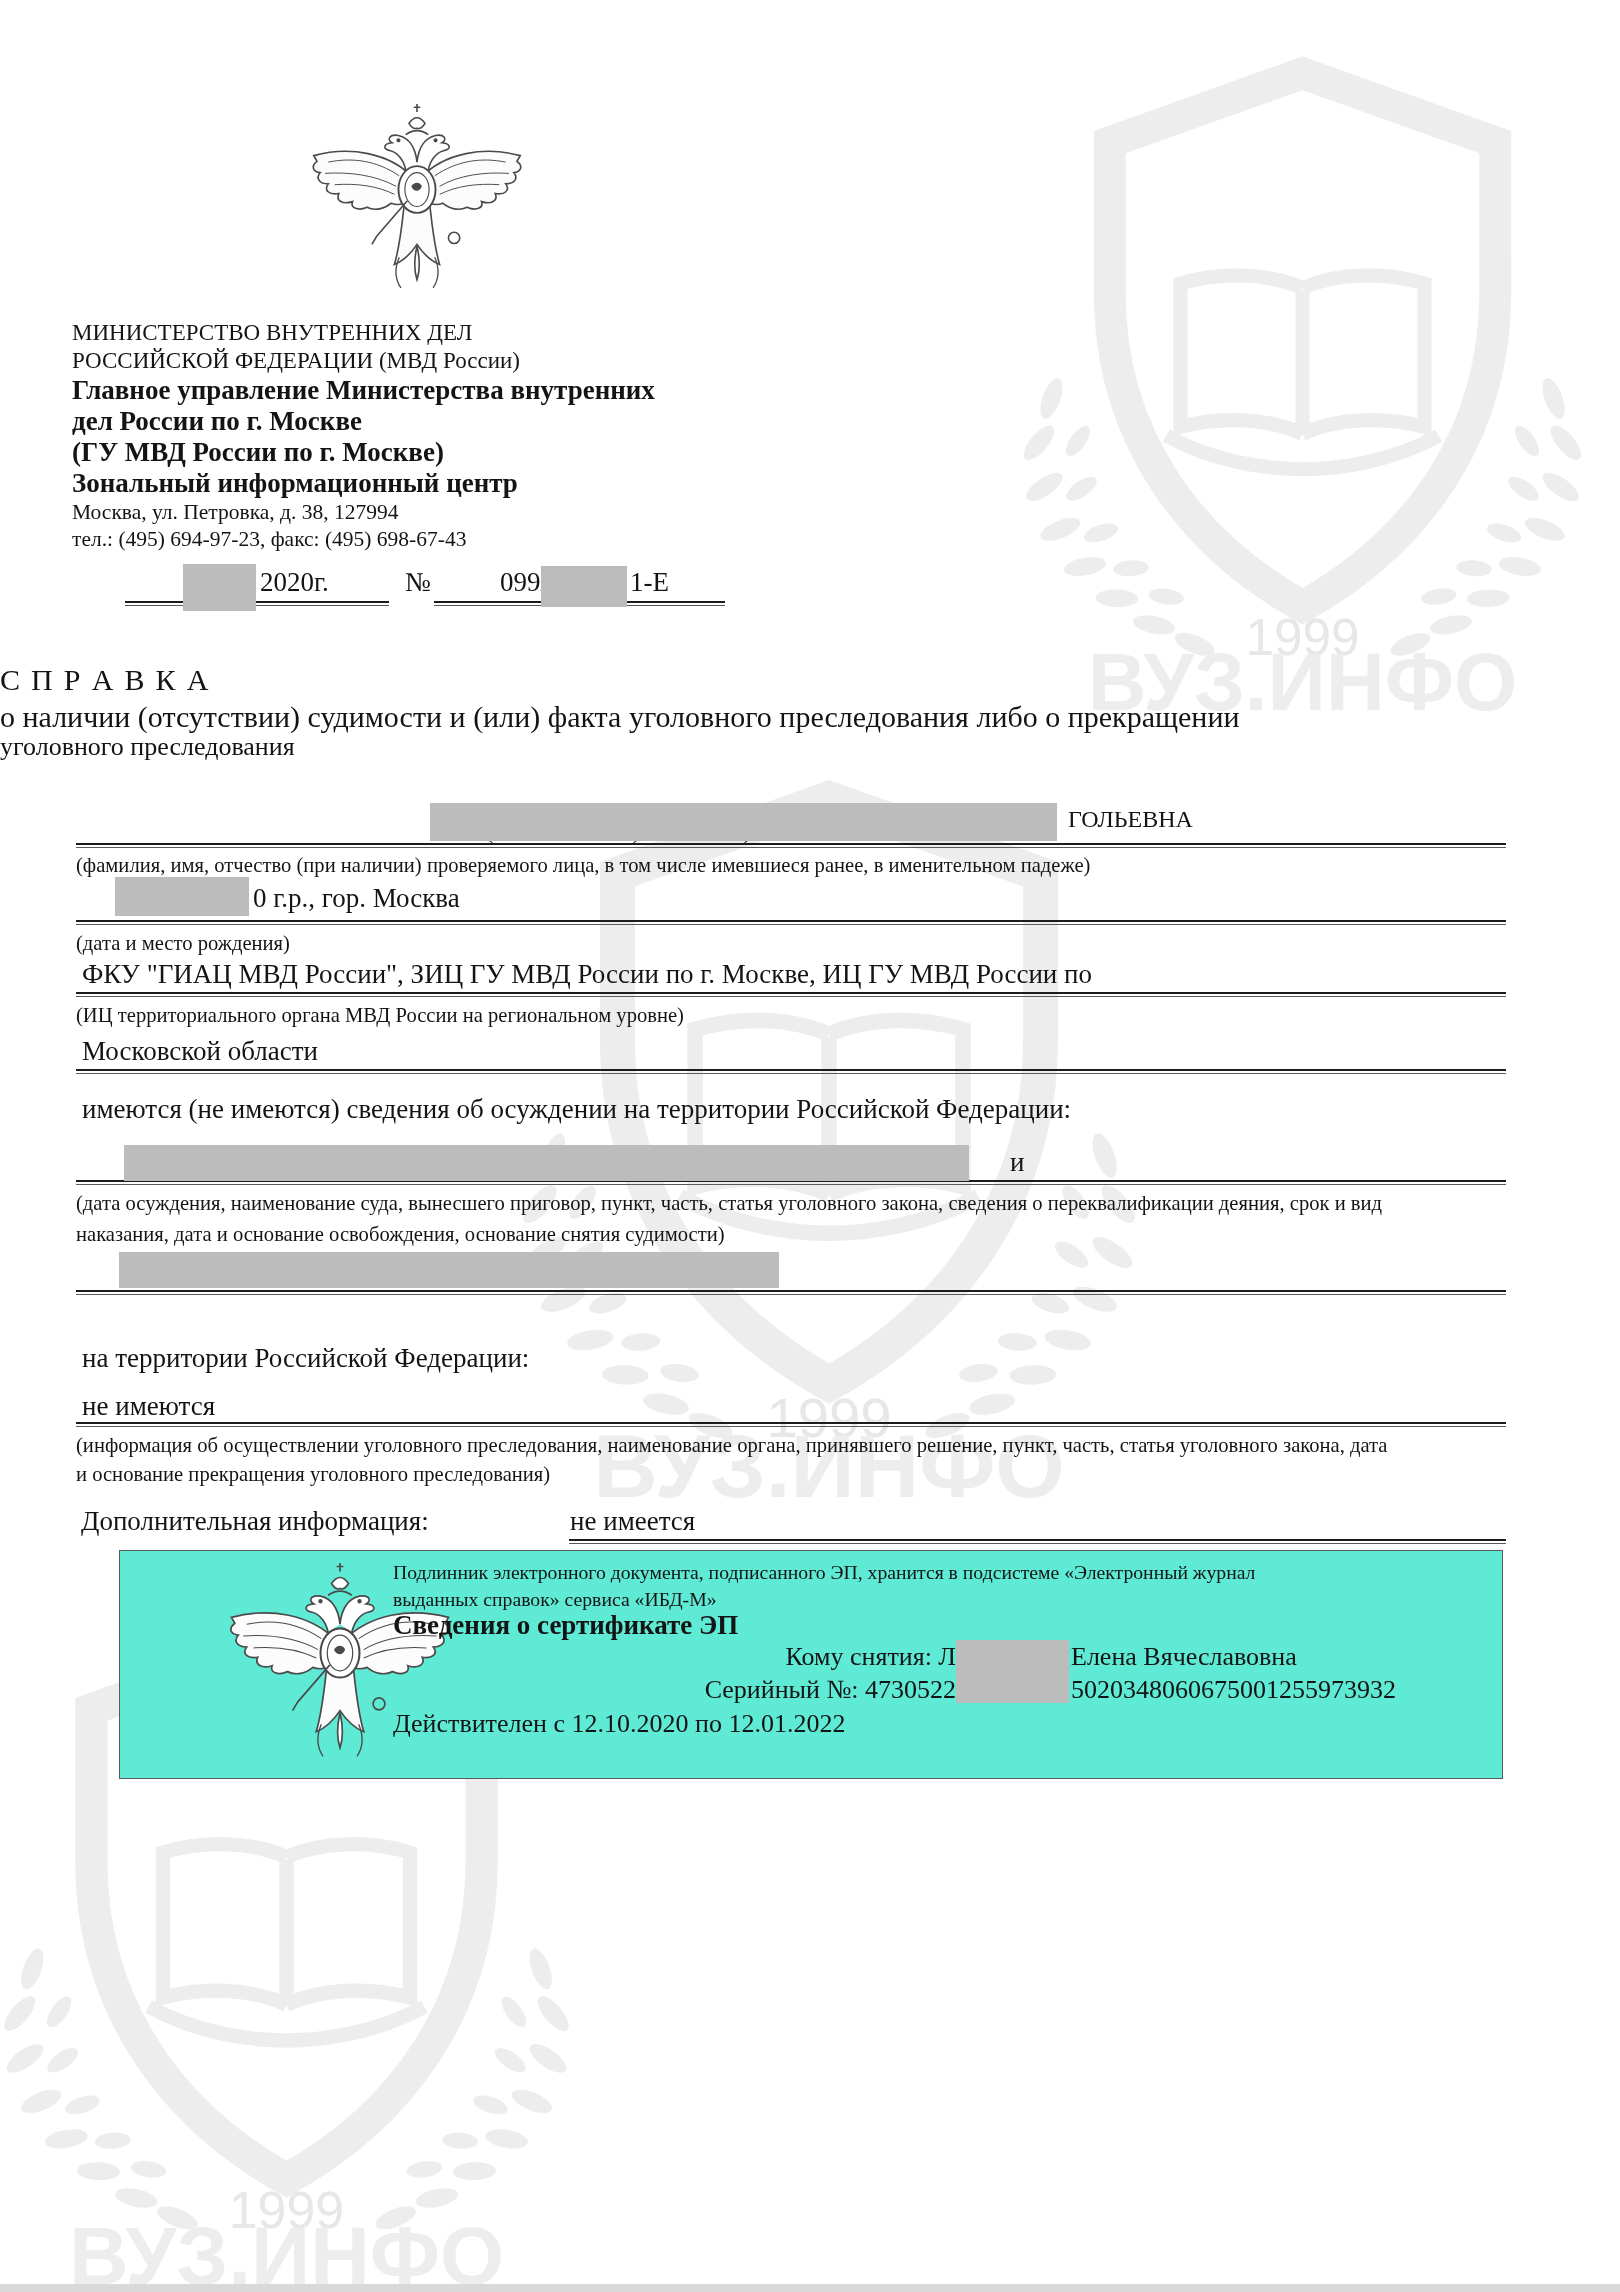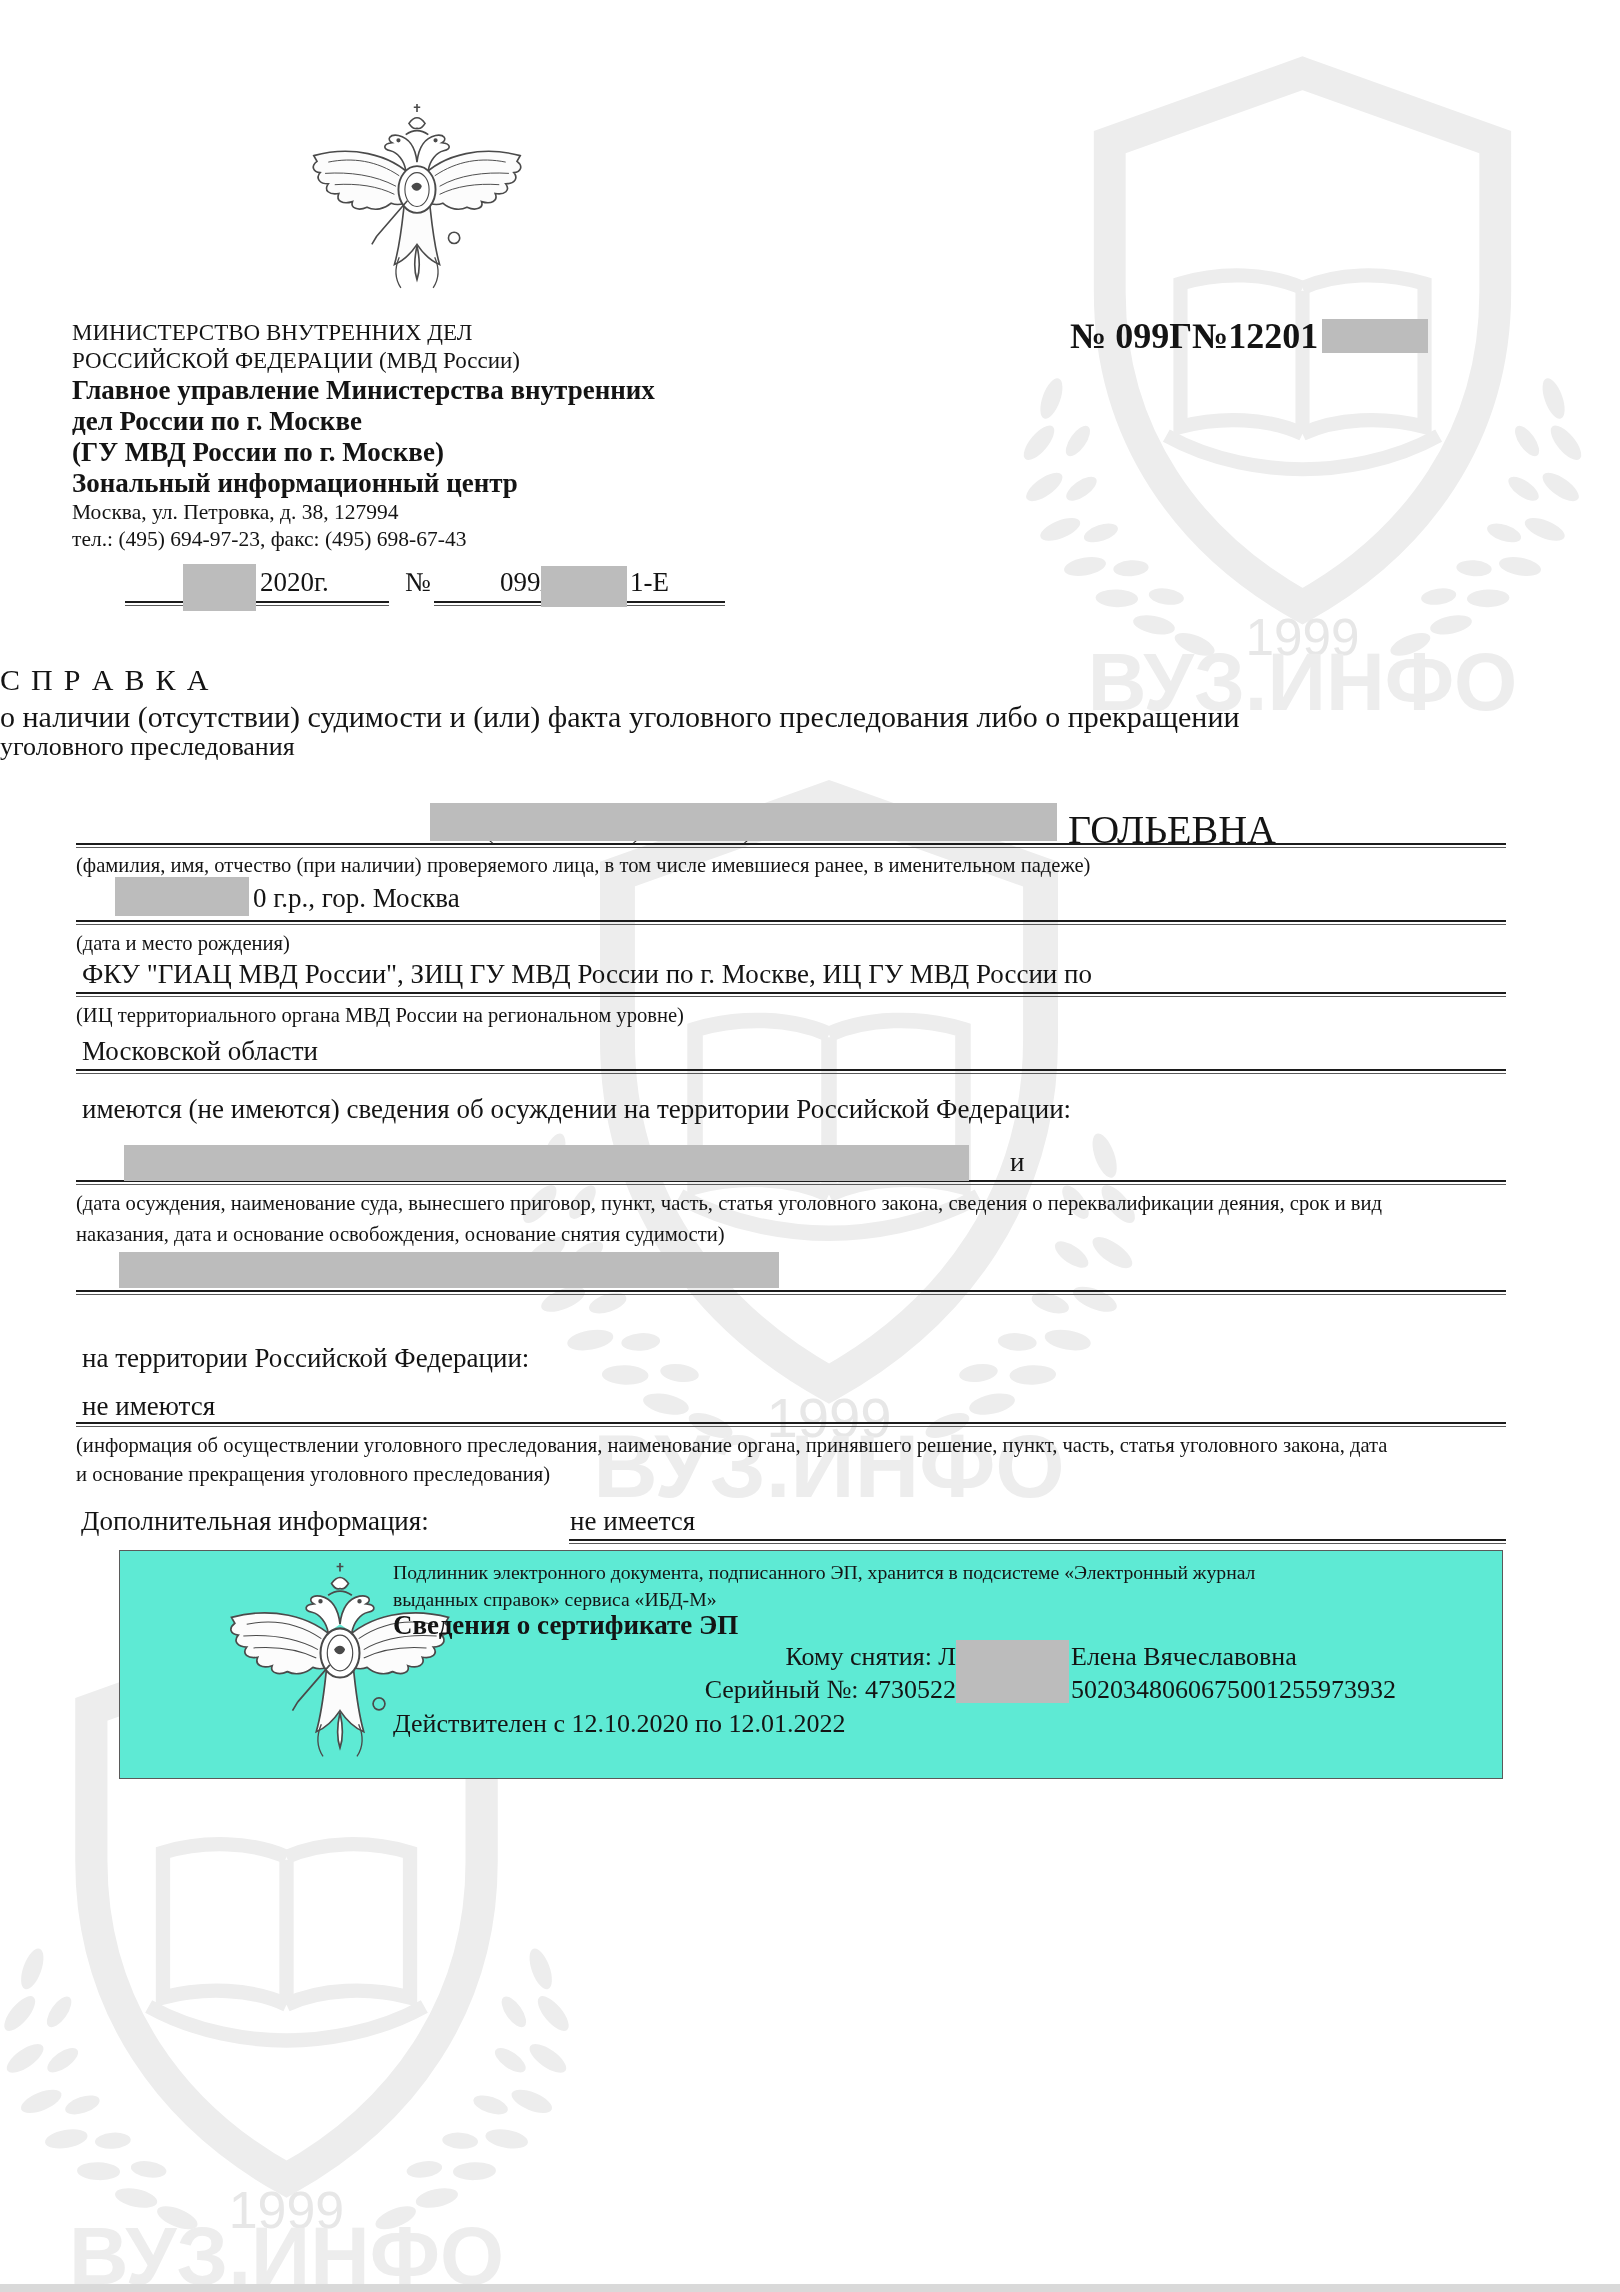--- a/index.html
+++ b/index.html
@@ -125,44 +125,41 @@
     <div class="hdr-small">МИНИСТЕРСТВО ВНУТРЕННИХ ДЕЛ</div>
     <div class="hdr-small">РОССИЙСКОЙ ФЕДЕРАЦИИ (МВД России)</div>
     <div class="hdr-bold">Главное управление Министерства внутренних</div>
     <div class="hdr-bold">дел России по г. Москве</div>
     <div class="hdr-bold">(ГУ МВД России по г. Москве)</div>
     <div class="hdr-bold">Зональный информационный центр</div>
     <div class="hdr-addr">Москва, ул. Петровка, д. 38, 127994</div>
     <div class="hdr-addr">тел.: (495) 694-97-23, факс: (495) 698-67-43</div>
   </div>
 
-  <div class="abs docnum" style="left:1070px;top:315px">
-    <span>№ 099Г№12201</span><span class="redact"></span>
-  </div>
 
   <div class="abs rule" style="left:125px;top:601px;width:264px"></div>
   <div class="abs rule" style="left:434px;top:601px;width:291px"></div>
   <div class="abs redact" style="left:183px;top:564px;width:73px;height:47px;z-index:2"></div>
   <div class="abs body-txt" style="left:260px;top:566px">2020г.</div>
   <div class="abs body-txt" style="left:405px;top:566px">№</div>
   <div class="abs body-txt" style="left:500px;top:566px">099/</div>
   <div class="abs redact" style="left:541px;top:566px;width:86px;height:41px;z-index:2"></div>
   <div class="abs body-txt" style="left:630px;top:566px;z-index:3">1-Е</div>
 
   <div class="abs ctr" style="left:0;top:663px;width:1620px;font-size:30px;letter-spacing:1.8px">С П Р А В К А</div>
   <div class="abs ctr" style="left:0;top:700px;width:1620px;font-size:30px">о наличии (отсутствии) судимости и (или) факта уголовного преследования либо о прекращении</div>
   <div class="abs ctr" style="left:0;top:732px;width:1620px;font-size:26px">уголовного преследования</div>
 
   <div class="abs redact" style="left:430px;top:803px;width:627px;height:38px;z-index:2"></div>
   <div class="abs peek" style="left:430px;top:841px;width:627px;height:9.9px;z-index:2">
     <span style="left:56px">(</span>
     <span style="left:202px">)</span>
     <span style="left:313px">)</span>
   </div>
-  <div class="abs" style="left:1068px;top:806px;font-size:40px">ГОЛЬЕВНА</div>
+  <div class="abs" style="left:1068px;top:806px;font-size:24px">ГОЛЬЕВНА</div>
   <div class="abs rule" style="left:76px;top:843px;width:1430px"></div>
   <div class="abs ctr caption" style="left:76px;top:853px;width:1430px">(фамилия, имя, отчество (при наличии) проверяемого лица, в том числе имевшиеся ранее, в именительном падеже)</div>
 
   <div class="abs redact" style="left:115px;top:877px;width:134px;height:39px;z-index:2"></div>
   <div class="abs body-txt" style="left:253px;top:882px">0 г.р., гор. Москва</div>
   <div class="abs rule" style="left:76px;top:920px;width:1430px"></div>
   <div class="abs ctr caption" style="left:76px;top:931px;width:1430px">(дата и место рождения)</div>
 
   <div class="abs body-txt" style="left:82px;top:958px">ФКУ "ГИАЦ МВД России", ЗИЦ ГУ МВД России по г. Москве, ИЦ ГУ МВД России по</div>
   <div class="abs rule" style="left:76px;top:992px;width:1430px"></div>

